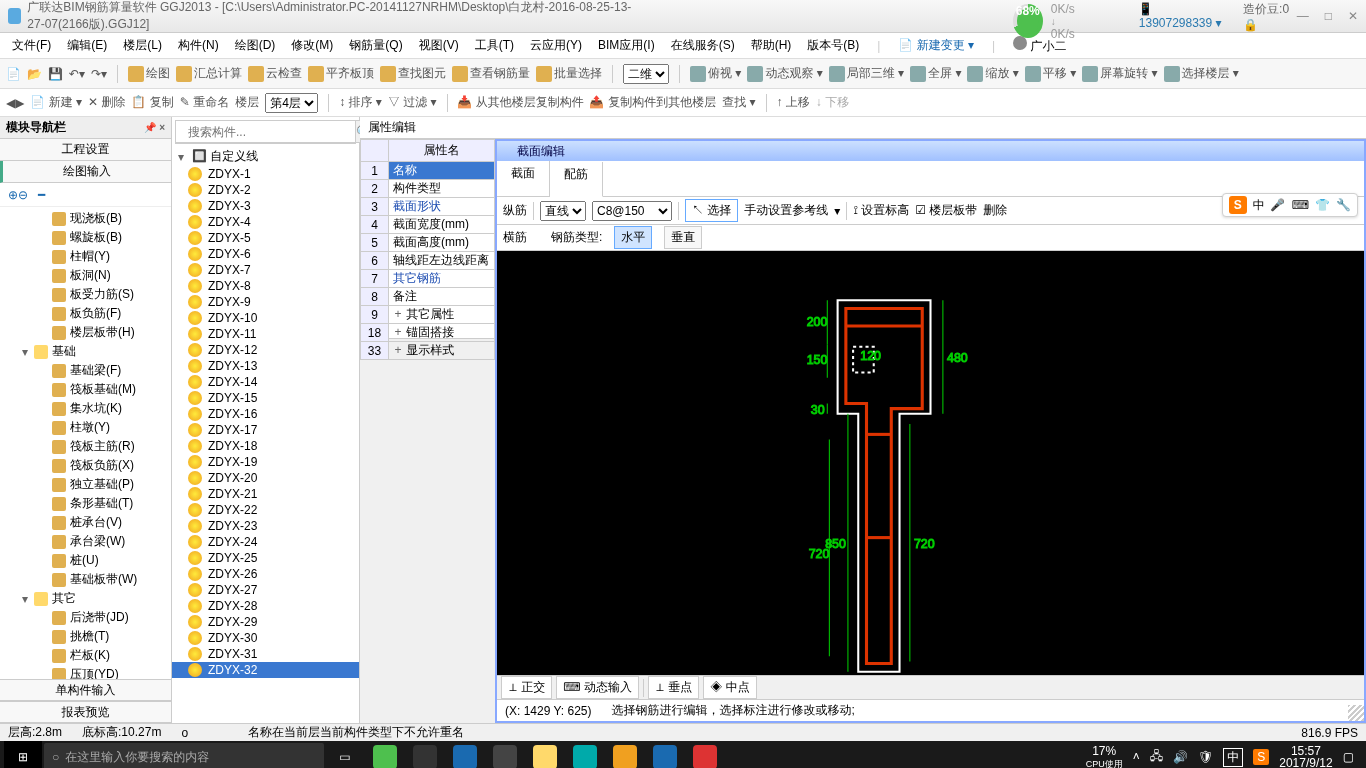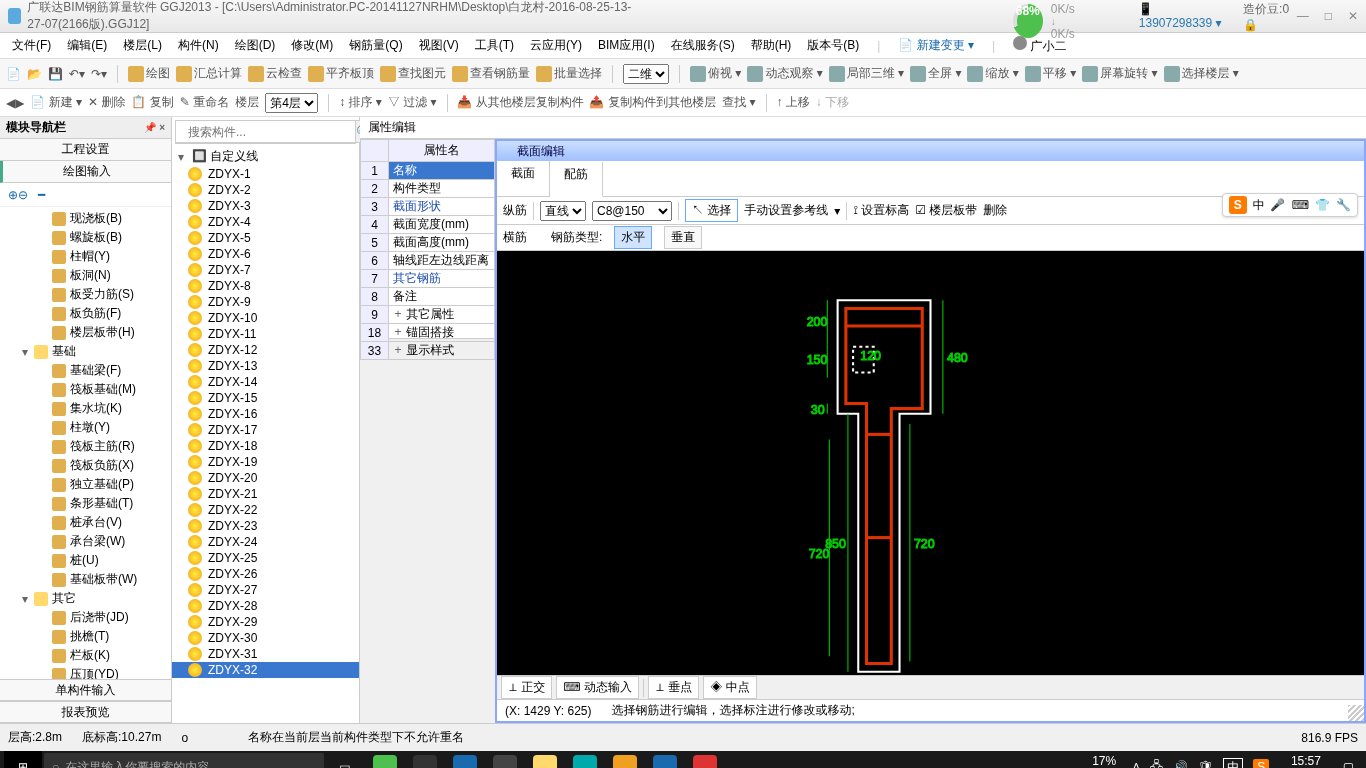--- a/index.html
+++ b/index.html
@@ -79,21 +79,21 @@
 .float-ime{position:absolute;right:6px;top:52px;background:#fff;border:1px solid #d0d0d0;border-radius:4px;padding:2px 6px;display:flex;gap:6px;align-items:center;box-shadow:0 1px 3px rgba(0,0,0,.15)}
 .float-ime .s{width:18px;height:18px;background:#ff7b00;color:#fff;display:flex;align-items:center;justify-content:center;font-weight:bold;border-radius:3px}
 
 .canvas{flex:1;background:#000;position:relative}
 .canvas svg{width:100%;height:100%}
 .canvas .botbar{position:absolute;left:0;right:0;bottom:22px;height:24px;background:#f0f0f0;border-top:1px solid #ccc;display:flex;gap:4px;padding:0 4px;align-items:center}
 .canvas .botbar .b{padding:2px 6px;border:1px solid #ccc;background:#fff}
 .canvas .status{position:absolute;left:0;right:0;bottom:0;height:22px;background:#fff;border-top:1px solid #ccc;display:flex;align-items:center;padding:0 8px;gap:20px}
 .grip{position:absolute;right:0;bottom:0;width:16px;height:16px;background:repeating-linear-gradient(135deg,#ccc 0 2px,transparent 2px 4px)}
 
-.statusbar{height:28px;background:#f0f0f0;border-top:1px solid #ccc;display:flex;align-items:center;padding:0 8px;gap:20px;font-size:11px}
+.statusbar{height:18px;background:#f0f0f0;border-top:1px solid #ccc;display:flex;align-items:center;padding:0 8px;gap:20px;font-size:11px}
 .statusbar .r{margin-left:auto}
 
 .taskbar{height:32px;background:#1a1a1a;color:#fff;display:flex;align-items:center;padding:0 4px;gap:2px}
 .taskbar .tb{width:38px;height:32px;display:flex;align-items:center;justify-content:center}
 .taskbar .tb.win{background:#000}
 .taskbar .search{background:#333;height:28px;width:280px;display:flex;align-items:center;padding:0 8px;color:#aaa;border-radius:2px}
 .taskbar .tray{margin-left:auto;display:flex;align-items:center;gap:10px;font-size:11px;padding-right:8px}
 .taskbar .ticon{width:24px;height:24px;border-radius:4px;display:inline-block}
 
 .exp{width:10px;display:inline-block;text-align:center;color:#666}

